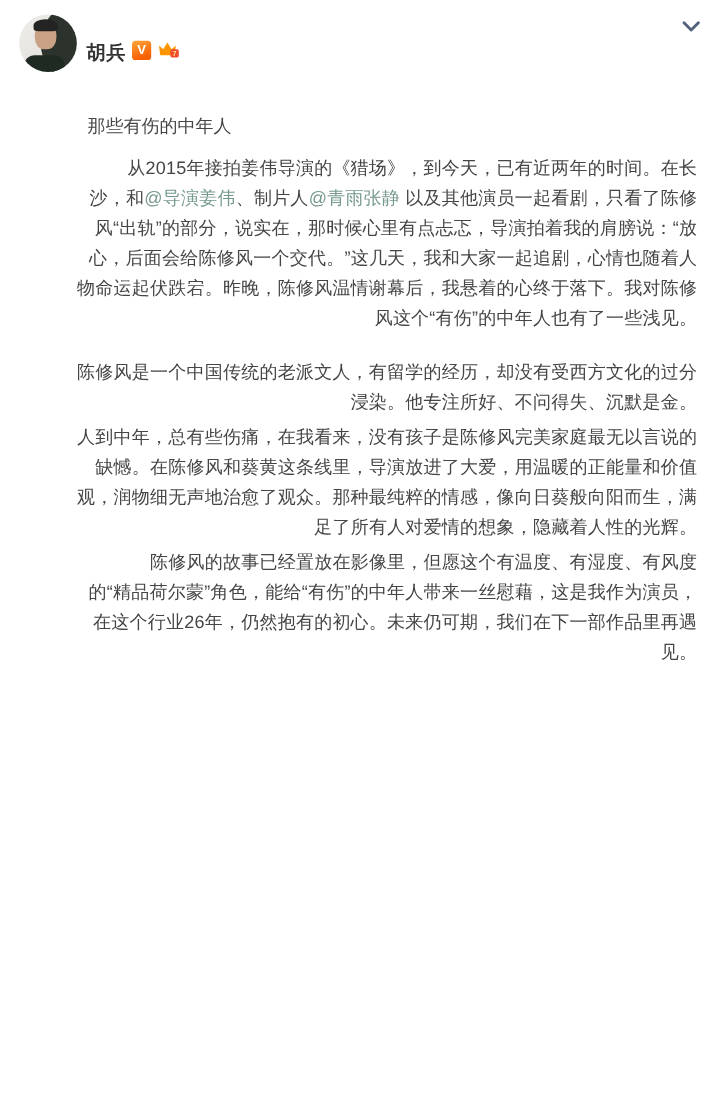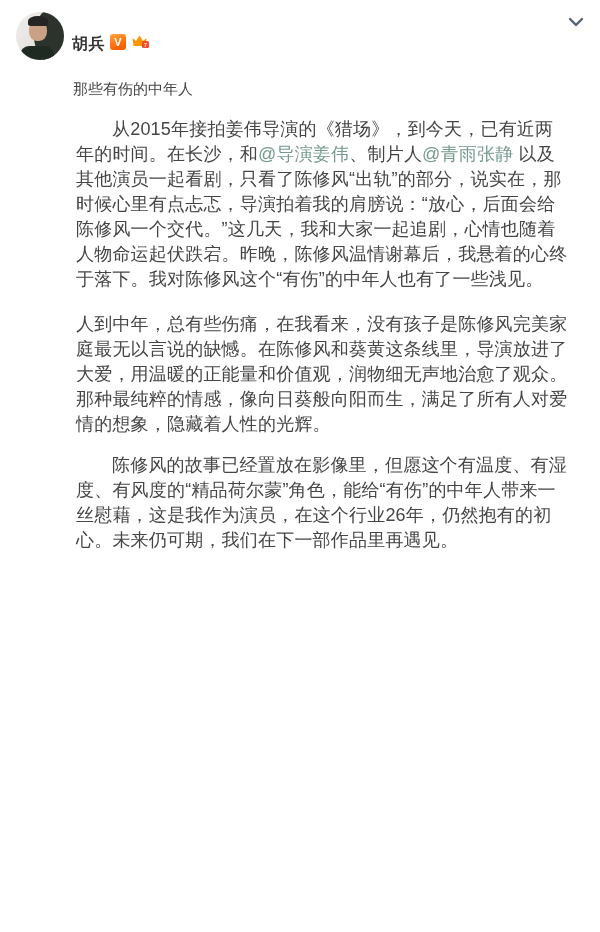--- a/index.html
+++ b/index.html
@@ -33,27 +33,27 @@
     width:16px; height:16px; border-radius:3px;
     background:linear-gradient(160deg,#ffa53d 0%,#f85f00 80%);
     color:#fff; font-size:11px; font-weight:bold; line-height:1;
   }
   .crown-badge { display:inline-block; position:relative; width:19px; height:15px; }
   .timestamp { position:absolute; left:72px; top:43px; font-size:13px; color:#9b9b9b; }
   .collapse-chevron { position:absolute; right:14px; top:14px; width:20px; height:16px; cursor:pointer; }
 
   
   .post-title {
-    margin:6px 15px 10px 73px;
+    margin:23px 15px 10px 73px;
     font-size:15px; color:#454545; line-height:25px;
   }
   .post-body { margin:0 15px 0 60px; }
   .post-body p.para {
-    margin:16px; font-size:18px; color:#454545; line-height:25px;
-    word-break:break-all; letter-spacing:0.2px;
+    margin:4px; font-size:15px; color:#454545; line-height:25px;
+    word-break:break-all; letter-spacing:0.2px;text-align:right;
   }
   .post-body p.para.indent { text-indent:2em; }
   .post-body p.para.gap { margin-bottom:20px; }
   .mention { color:#76998f; cursor:pointer; }
 </style>
 </head>
 <body>
 
 <div class="page">
 
@@ -81,17 +81,18 @@
       <svg width="20" height="16" viewBox="0 0 20 16">
         <polyline points="4,5 10,11 16,5" fill="none" stroke="#53627c" stroke-width="2.4" stroke-linecap="round" stroke-linejoin="round"></polyline>
       </svg>
     </div>
   </div>
 
   <div class="post-title">那些有伤的中年人</div>
 
   <div class="post-body">
       <p class="para indent gap"><span>从2015年接拍姜伟导演的《猎场》，到今天，已有近两年的时间。在长沙，和</span><span class="mention">@导演姜伟</span><span>、制片人</span><span class="mention">@青雨张静</span><span> 以及其他演员一起看剧，只看了陈修风“出轨”的部分，说实在，那时候心里有点忐忑，导演拍着我的肩膀说：“放心，后面会给陈修风一个交代。”这几天，我和大家一起追剧，心情也随着人物命运起伏跌宕。昨晚，陈修风温情谢幕后，我悬着的心终于落下。我对陈修风这个“有伤”的中年人也有了一些浅见。</span></p>
+      <p class="para"><span>陈修风是一个中国传统的老派文人，有留学的经历，却没有受西方文化的过分浸染。他专注所好、不问得失、沉默是金。</span></p>
       <p class="para"><span>人到中年，总有些伤痛，在我看来，没有孩子是陈修风完美家庭最无以言说的缺憾。在陈修风和葵黄这条线里，导演放进了大爱，用温暖的正能量和价值观，润物细无声地治愈了观众。那种最纯粹的情感，像向日葵般向阳而生，满足了所有人对爱情的想象，隐藏着人性的光辉。</span></p>
       <p class="para indent gap"><span>陈修风的故事已经置放在影像里，但愿这个有温度、有湿度、有风度的“精品荷尔蒙”角色，能给“有伤”的中年人带来一丝慰藉，这是我作为演员，在这个行业26年，仍然抱有的初心。未来仍可期，我们在下一部作品里再遇见。</span></p>
     </div>
 
 </div>
 
 </body></html>

